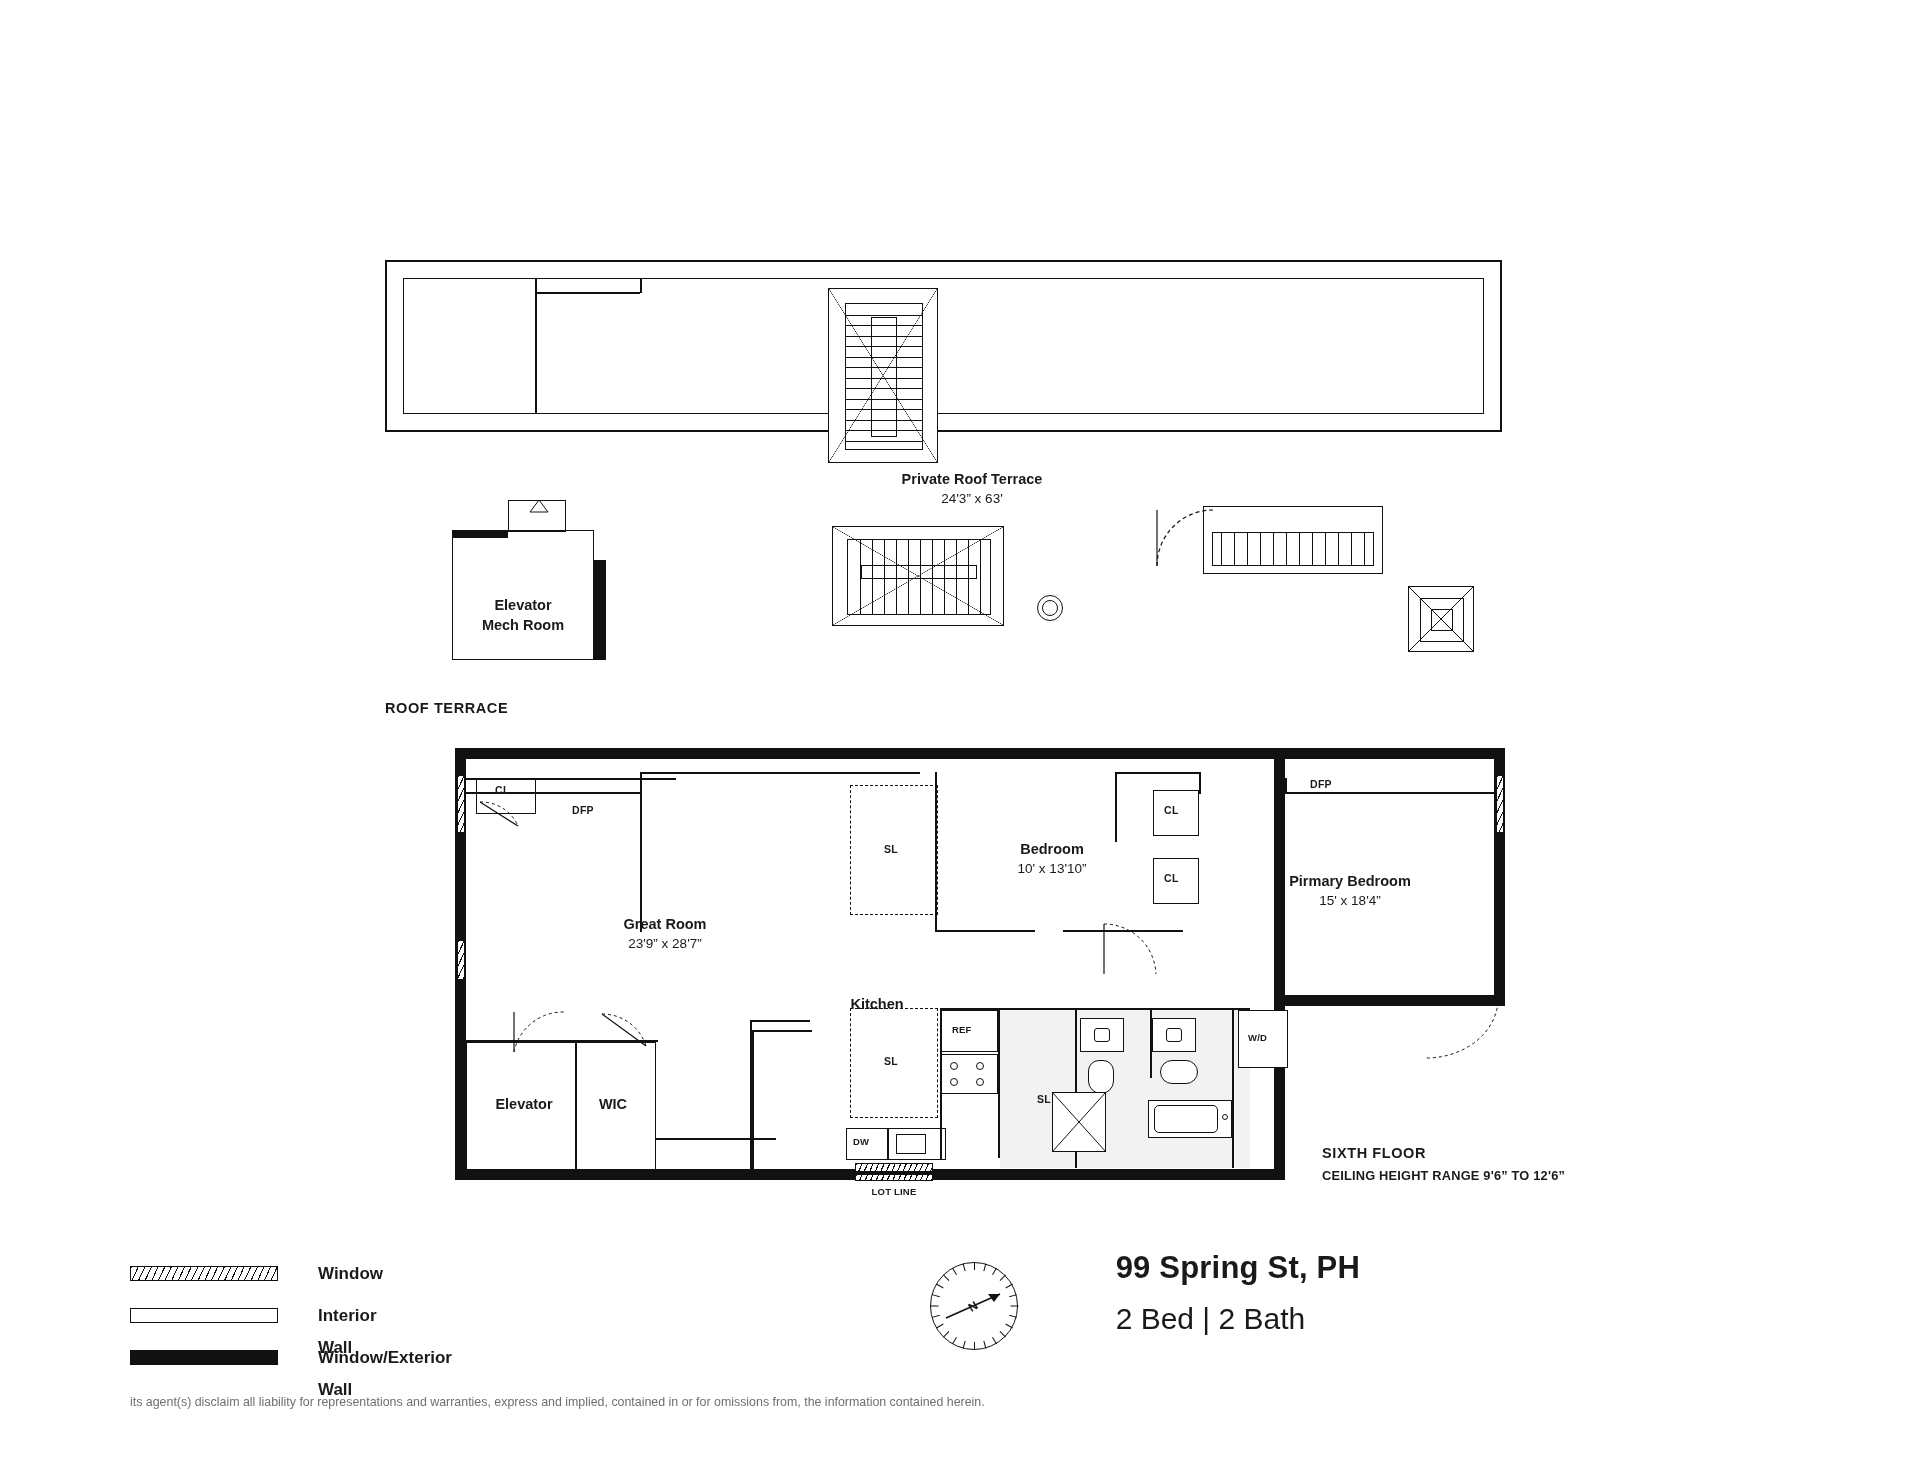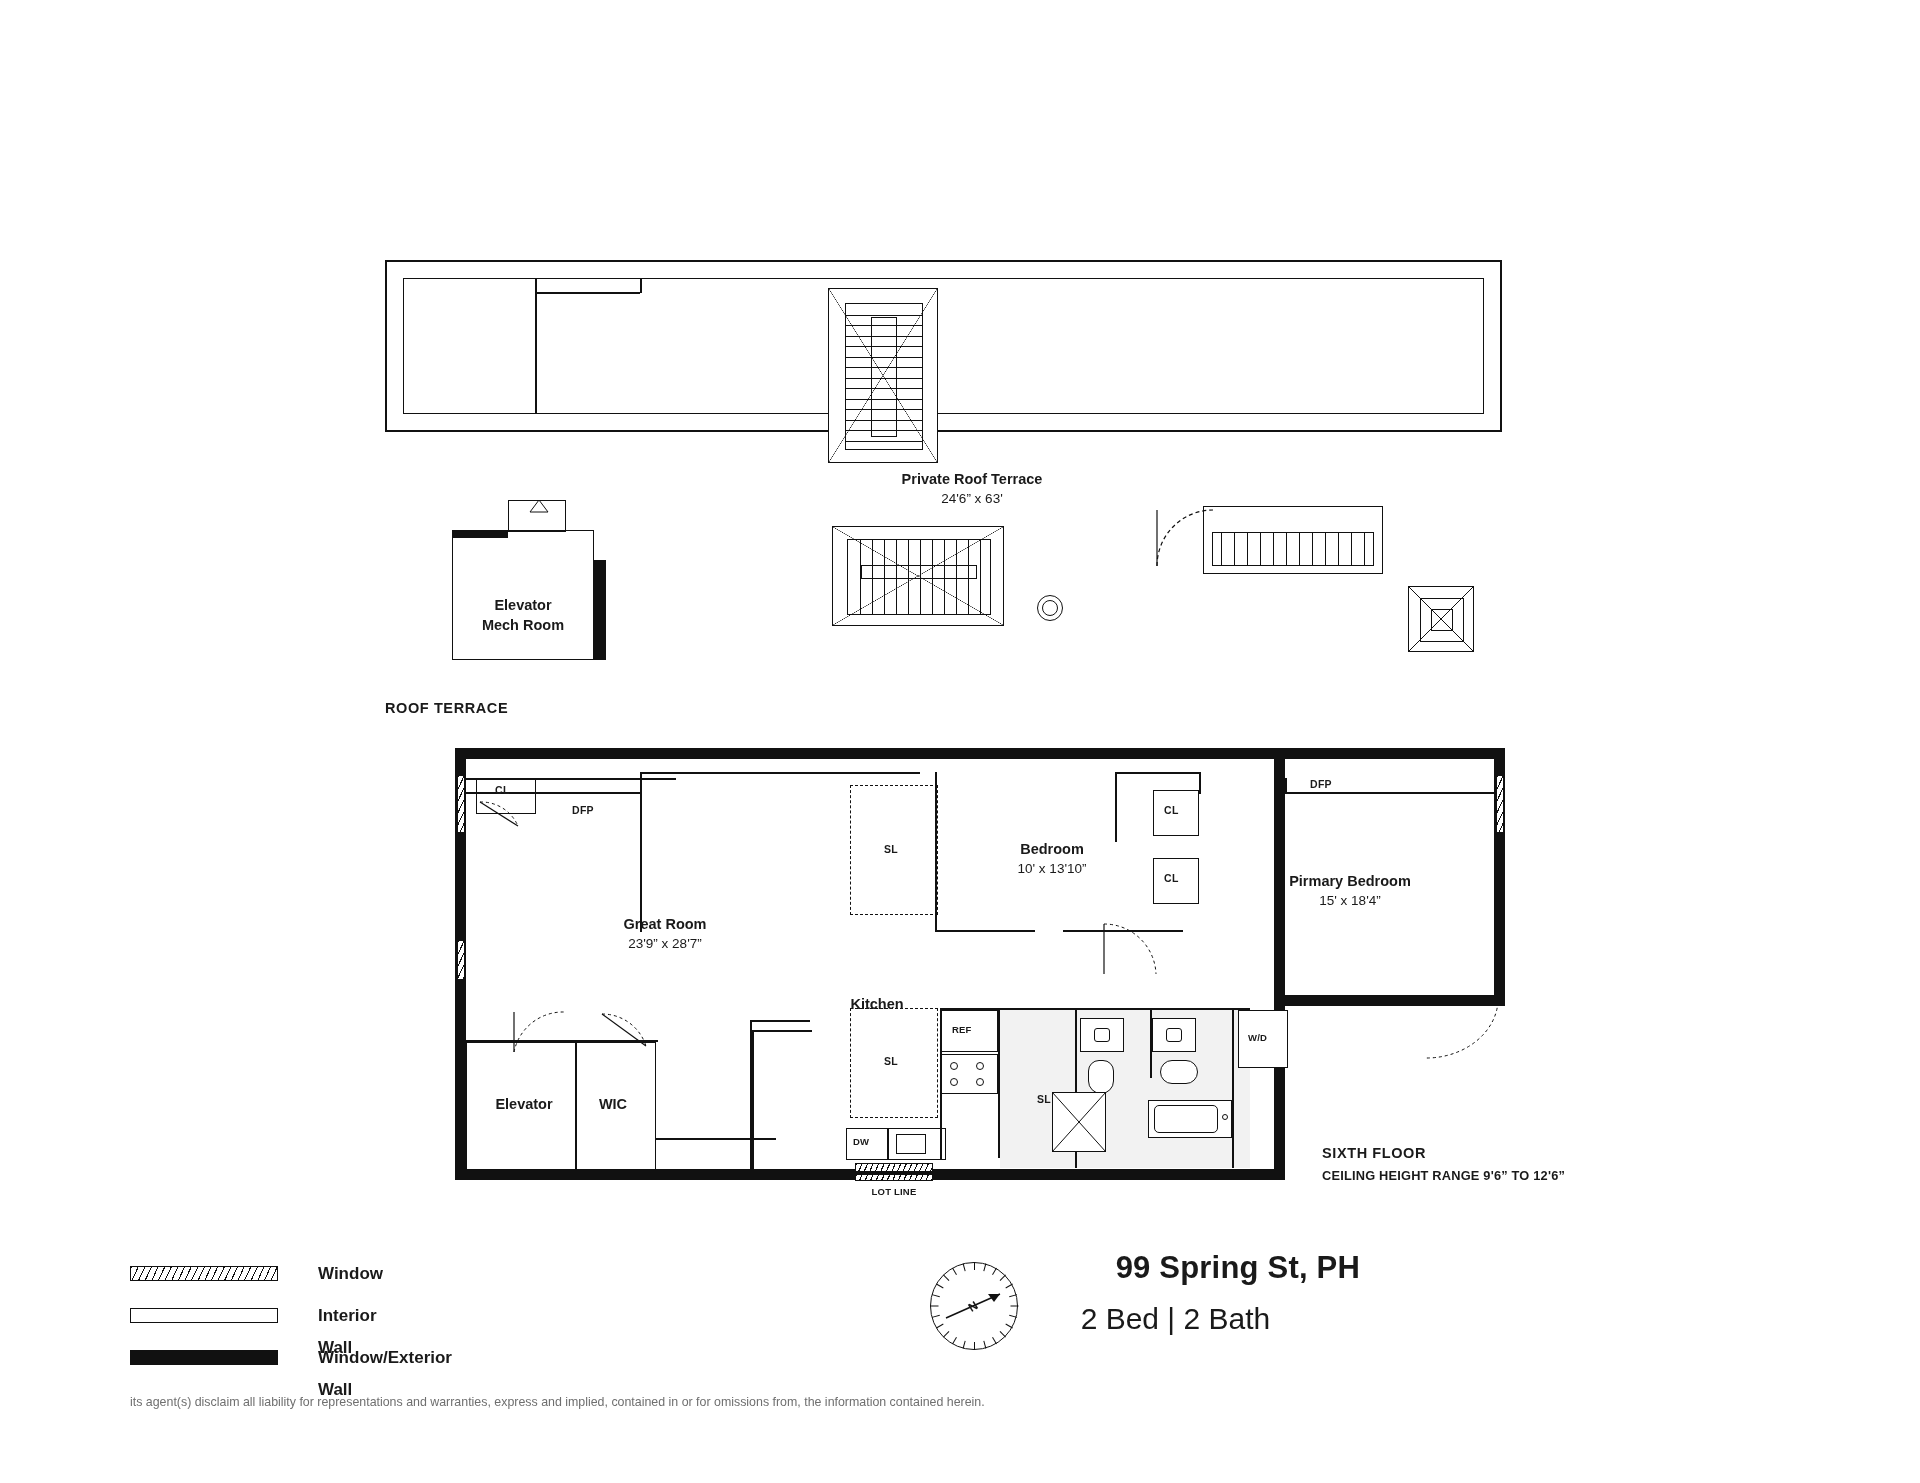--- a/index.html
+++ b/index.html
@@ -114,21 +114,21 @@
   }
   .compass-rose .needle {
     position: absolute; left: 50%; top: 50%;
     font-size: 12px; font-weight: 700;
     transform: translate(-50%,-50%) rotate(-32deg);
     letter-spacing: 2px;
   }
 
   
   .title-block { position: absolute; right: 560px; top: 1250px; text-align: left; }
-  .addr { font-size: 31px; font-weight: 700; letter-spacing: .2px; white-space: nowrap; margin-left: 35px; }
+  .addr { font-size: 31px; font-weight: 700; letter-spacing: .2px; white-space: nowrap; }
   .beds { font-size: 30px; font-weight: 400; margin-top: 16px; white-space: nowrap; }
 
   
   .disclaimer {
     position: absolute;
     left: 130px; top: 1393px; width: 1700px;
     font-size: 12.4px; line-height: 1.55;
     color: #6f6f6f;
   }
 
@@ -228,21 +228,21 @@
   <svg style="position:absolute; left:528px; top:498px; width:22px; height:16px;">
     <path d="M 11 2 L 20 14 L 2 14 Z" fill="none" stroke="#111" stroke-width="1"></path>
   </svg>
   <div class="txt c room-name" style="left:523px; top:596px;">
     <div>Elevator</div>
     <div>Mech Room</div>
   </div>
 
   <div class="txt c" style="left:972px; top:470px;">
     <div class="room-name">Private Roof Terrace</div>
-    <div class="room-dim">24'6” x 63'</div>
+    <div class="room-dim">24'3” x 63'</div>
   </div>
 
   <div class="label-roof-terrace">ROOF TERRACE</div>
 
   <div class="ln" style="left:455px; top:748px; width:1050px; height:11px;"></div>
   <div class="ln" style="left:455px; top:748px; width:11px; height:432px;"></div>
   <div class="ln" style="left:455px; top:1169px; width:830px; height:11px;"></div>
   <div class="ln" style="left:1274px; top:748px; width:11px; height:432px;"></div>
   <div class="ln" style="left:1274px; top:995px; width:231px; height:11px;"></div>
   <div class="ln" style="left:1494px; top:748px; width:11px; height:258px;"></div>

